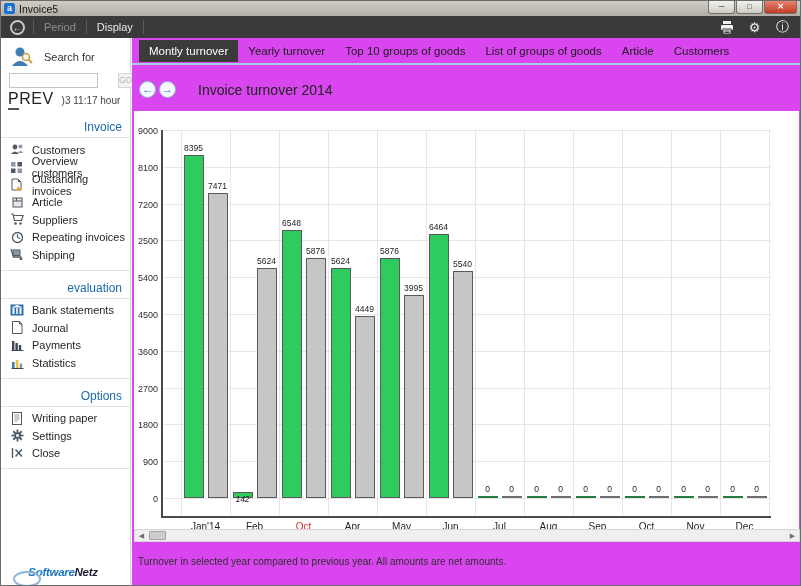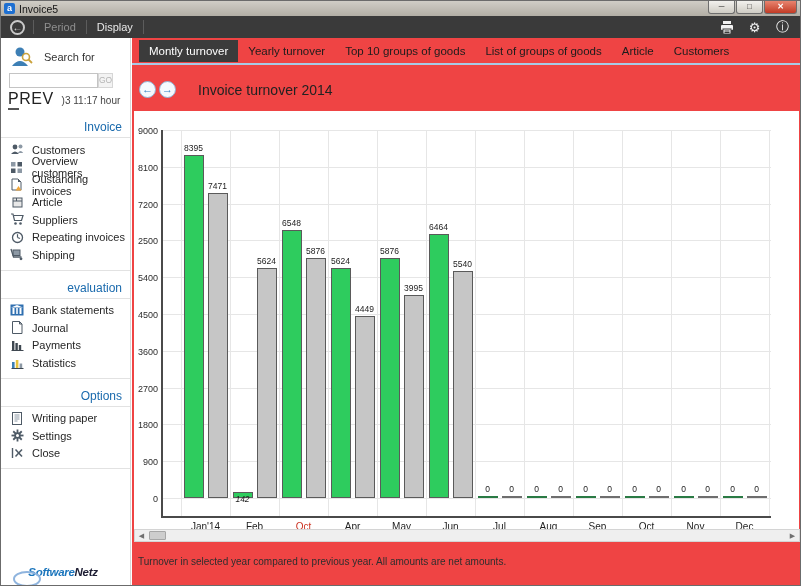--- a/index.html
+++ b/index.html
@@ -27,26 +27,26 @@
   .tb-sep { width:1px; height:14px; background:#5c5c5c; margin:0 8px; }
   .tb-menu { font-size:11px; padding:0 2px; }
   .tb-menu.disabled { color:#8f8f8f; }
   .tb-right { margin-left:auto; display:flex; align-items:center; gap:13px; margin-right:10px; }
   .tb-ic { width:15px; height:15px; display:flex; align-items:center; justify-content:center;
            color:#f2f2f2; font-size:13px; }
 
   
   .sidebar { position:absolute; left:0; top:37px; width:130px; bottom:0; background:#fff;
              border-right:1px solid #d8d8d8; }
-  .main { position:absolute; left:131px; top:37px; right:0; bottom:0; background:#ef4444; }
+  .main { position:absolute; left:131px; top:37px; right:0; bottom:0; background:#d946ef; }
 
   
   .search-row { display:flex; align-items:flex-start; padding:6px 0 0 8px; gap:9px; }
   .search-label { font-size:11px; color:#333; margin-top:7px; }
-  .search-controls { display:flex; gap:0; margin:3px 20px 0 8px; }
+  .search-controls { display:flex; gap:20px; margin:3px 20px 0 8px; }
   .search-input { width:89px; height:15px; border:1px solid #c4c4c4; font-size:10px; padding:0 2px; }
   .go-btn { width:25px; height:15px; background:#f3f3f3; border:1px solid #d6d6d6;
             font-size:8.5px; color:#b4b4b4; text-align:center; line-height:13px; }
   .prev-row { display:flex; align-items:baseline; padding-left:7px; margin-top:2px; }
   .prev { font-size:16px; color:#222; letter-spacing:0.5px; border-bottom:2px solid #555;
           border-image:linear-gradient(to right,#555 25%,transparent 25%) 1; }
   .datetime { font-size:10px; color:#444; margin-left:8px; }
   .section-header { text-align:right; padding-right:8px; color:#1a6aad; font-size:12px; margin-top:10px; }
   .rule { border-top:1px solid #e2e2e2; margin:3px 0; }
   .side-item { display:flex; align-items:center; gap:8px; padding-left:9px; height:17.5px;

